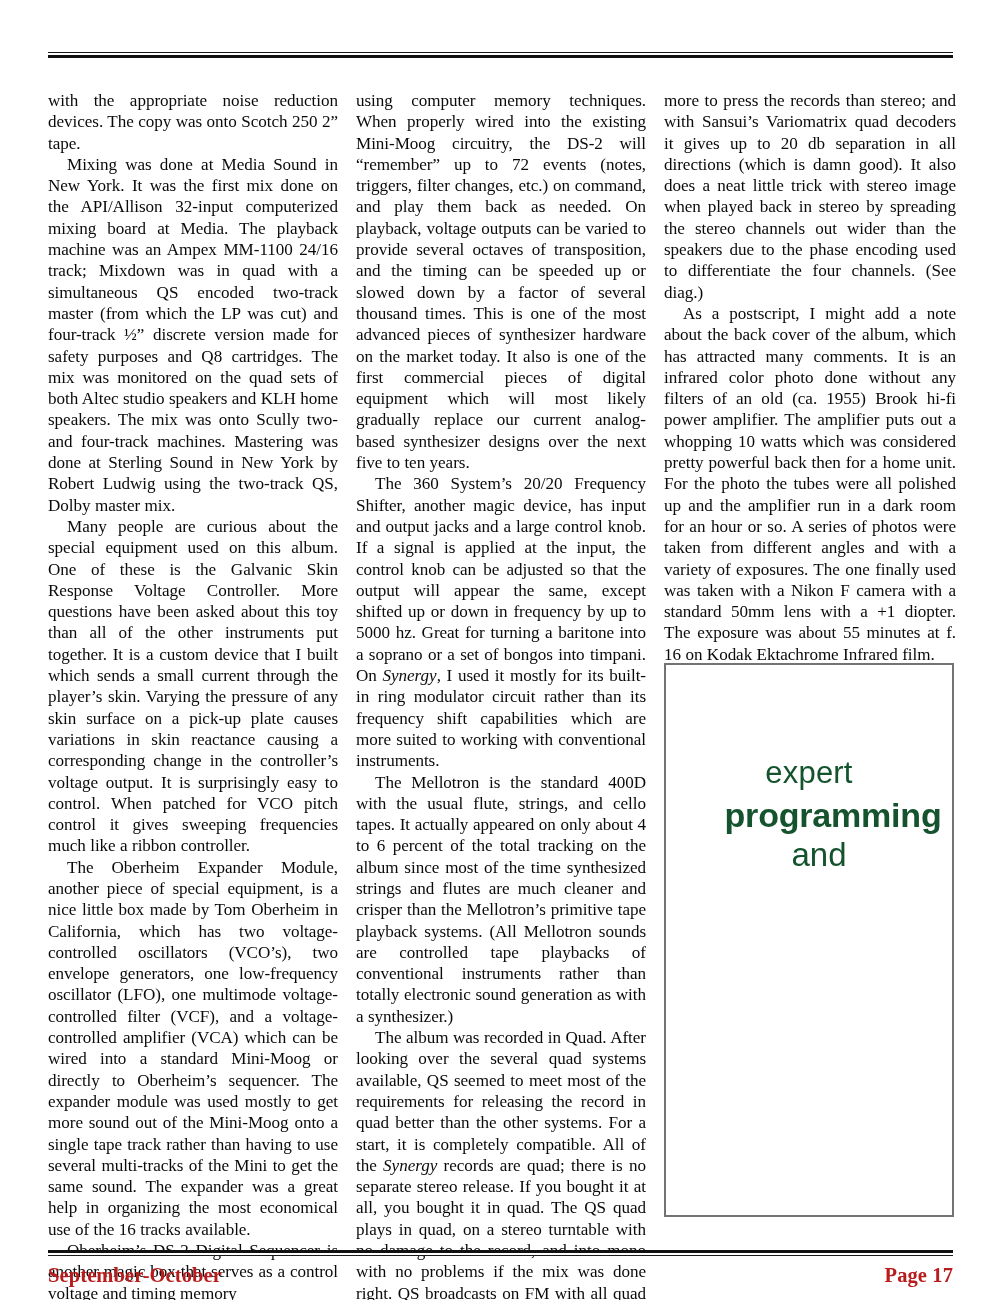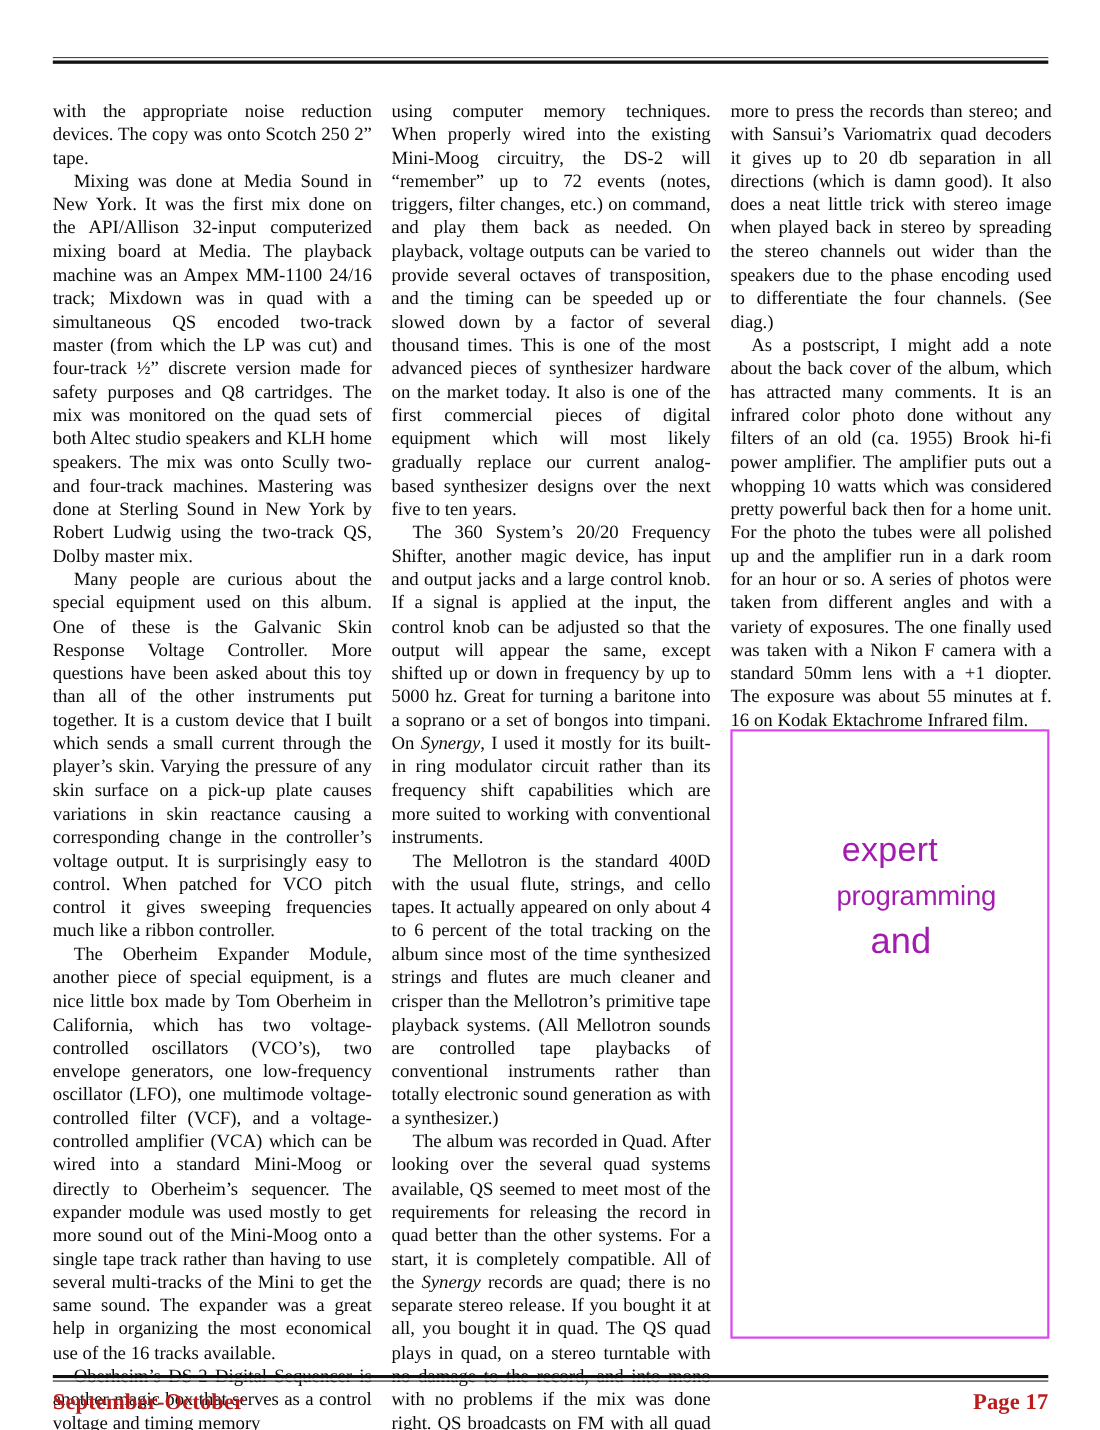--- a/index.html
+++ b/index.html
@@ -81,25 +81,25 @@
     -webkit-font-smoothing: none;
   }
 
   
   .ad-box {
     position: absolute;
     left: 0px;
     top: 573px;
     width: 290px;
     height: 554px;
-    border: 2px solid #d946ef;
+    border: 2px solid #737373;
     box-sizing: border-box;
     background: #fff;
     font-family: "Liberation Sans", sans-serif;
-    color: #a21caf;
+    color: #14532d;
   }
   .ad-inner {
     position: absolute;
     left: 0; right: 0;
     top: 88px;
     text-align: center;
   }
   .ad-expert {
     font-size: 31px;
     line-height: 40px;
@@ -107,23 +107,23 @@
     letter-spacing: 0.2px;
   }
   .ad-headline {
     font-size: 41px;
     line-height: 50px;
     font-weight: 700;
     letter-spacing: -0.6px;
     margin-top: 7px;
   }
   .ad-prog {
-    font-size: 25px;
-    line-height: 40px;
-    font-weight: 400;
+    font-size: 34px;
+    line-height: 40px;
+    font-weight: 700;
     letter-spacing: -0.2px;
     margin-top: 2px;
     margin-left: 48px;
   }
   .ad-and {
     font-size: 33px;
     line-height: 40px;
     font-weight: 400;
     padding-left: 20px;
   }

